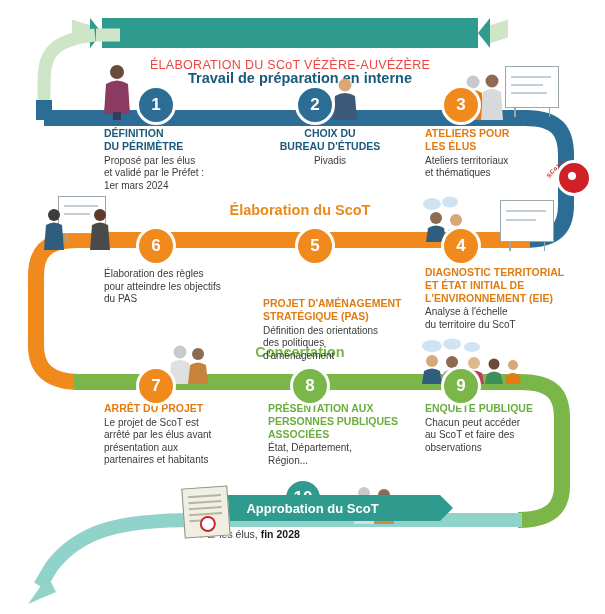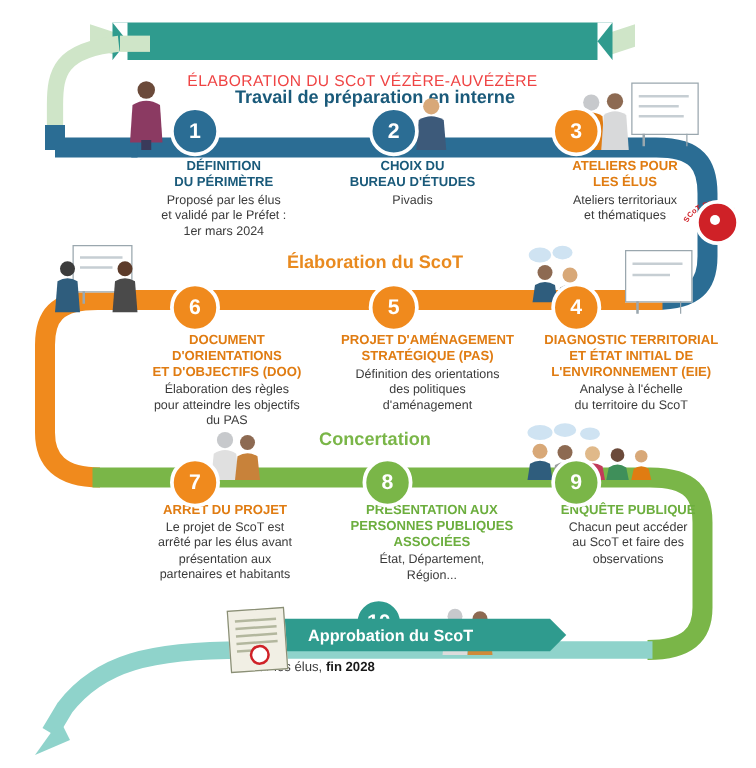--- a/index.html
+++ b/index.html
@@ -65,21 +65,21 @@
     display:flex;align-items:center;justify-content:center;
     border:3px solid #ffffff;box-sizing:content-box;
     z-index:6;
   }
   .c-blue{background:#2b6d94;}
   .c-orange{background:#f08a1d;}
   .c-green{background:#7ab648;}
   .c-teal{background:#2f9b8e;}
 
   
-  .step{position:absolute;width:150px;z-index:5;text-align:center;}
+  .step{position:absolute;width:150px;z-index:5;}
   .step .h{font-weight:bold;font-size:10.5px;line-height:1.22;text-transform:uppercase;}
   .step .b{font-size:10px;line-height:1.25;color:#3b3b3b;margin-top:2px;}
   .h-blue{color:#1a5a7a;}
   .h-orange{color:#e07c12;}
   .h-green{color:#6cae3e;}
 
   
   .fig{position:absolute;z-index:4;}
   .board{
     position:absolute;background:#ffffff;border:1.5px solid #9aa7ae;z-index:3;
@@ -299,31 +299,28 @@
 
   <div class="step" style="left:425px;top:266px;width:160px;">
     <div class="h h-orange" style="white-space: pre-line;">DIAGNOSTIC TERRITORIAL
 ET ÉTAT INITIAL DE
 L'ENVIRONNEMENT (EIE)</div>
     <div class="b" style="white-space: pre-line;">Analyse à l'échelle
 du territoire du ScoT</div>
   </div>
 
   <div class="step" style="left:263px;top:266px;width:158px;">
-    <div class="h h-orange" style="white-space: pre-line;">PROJET D'AMÉNAGEMENT
+    <div class="h h-orange" style="white-space: pre-line; margin-top: 31px;">PROJET D'AMÉNAGEMENT
 STRATÉGIQUE (PAS)</div>
     <div class="b" style="white-space: pre-line;">Définition des orientations
 des politiques
 d'aménagement</div>
   </div>
 
   <div class="step" style="left:104px;top:266px;width:155px;">
-    <div class="h h-orange" style="white-space: pre-line;">DOCUMENT
-D'ORIENTATIONS
-ET D'OBJECTIFS (DOO)</div>
     <div class="b" style="white-space: pre-line;">Élaboration des règles
 pour atteindre les objectifs
 du PAS</div>
   </div>
 
   <div class="step" style="left:104px;top:402px;width:152px;">
     <div class="h h-orange" style="white-space: pre-line;">ARRÊT DU PROJET</div>
     <div class="b" style="white-space: pre-line;">Le projet de ScoT est
 arrêté par les élus avant
 présentation aux

